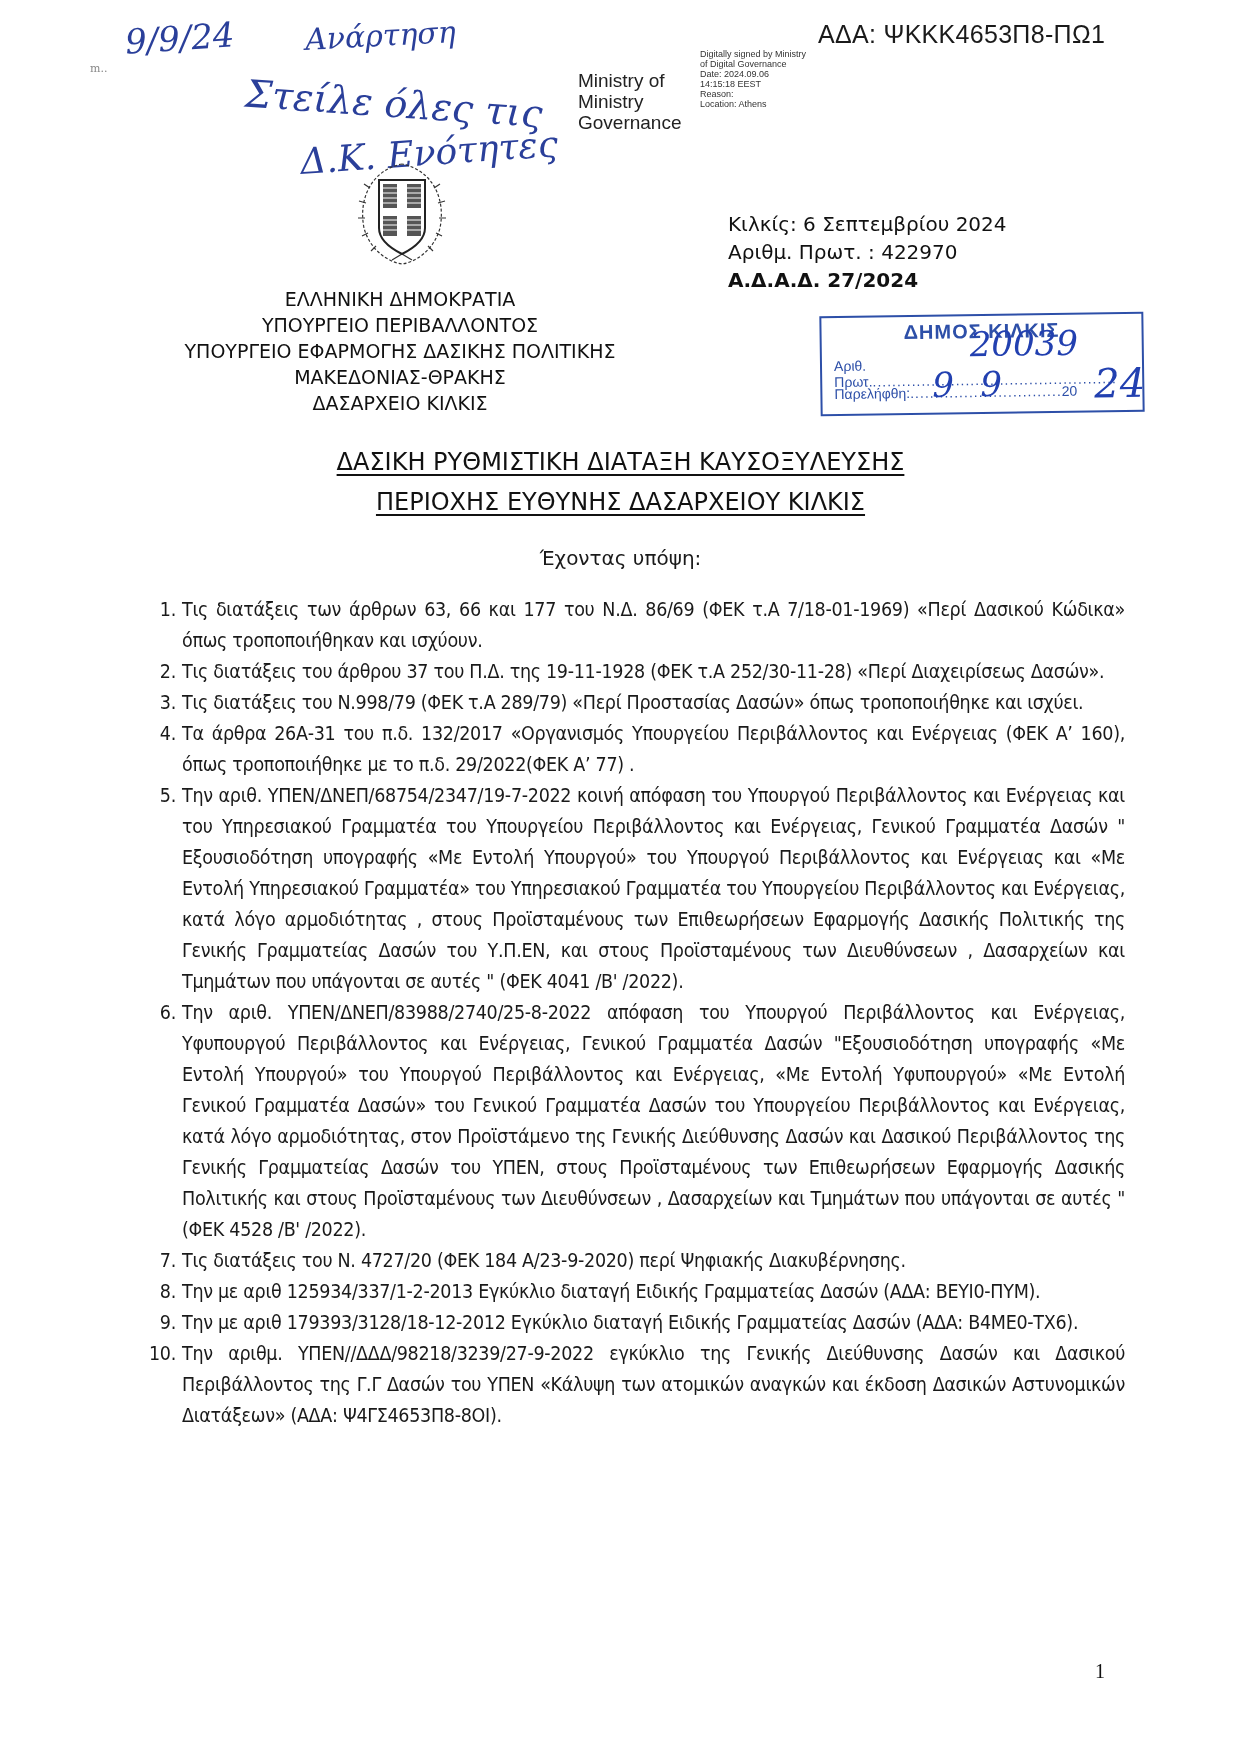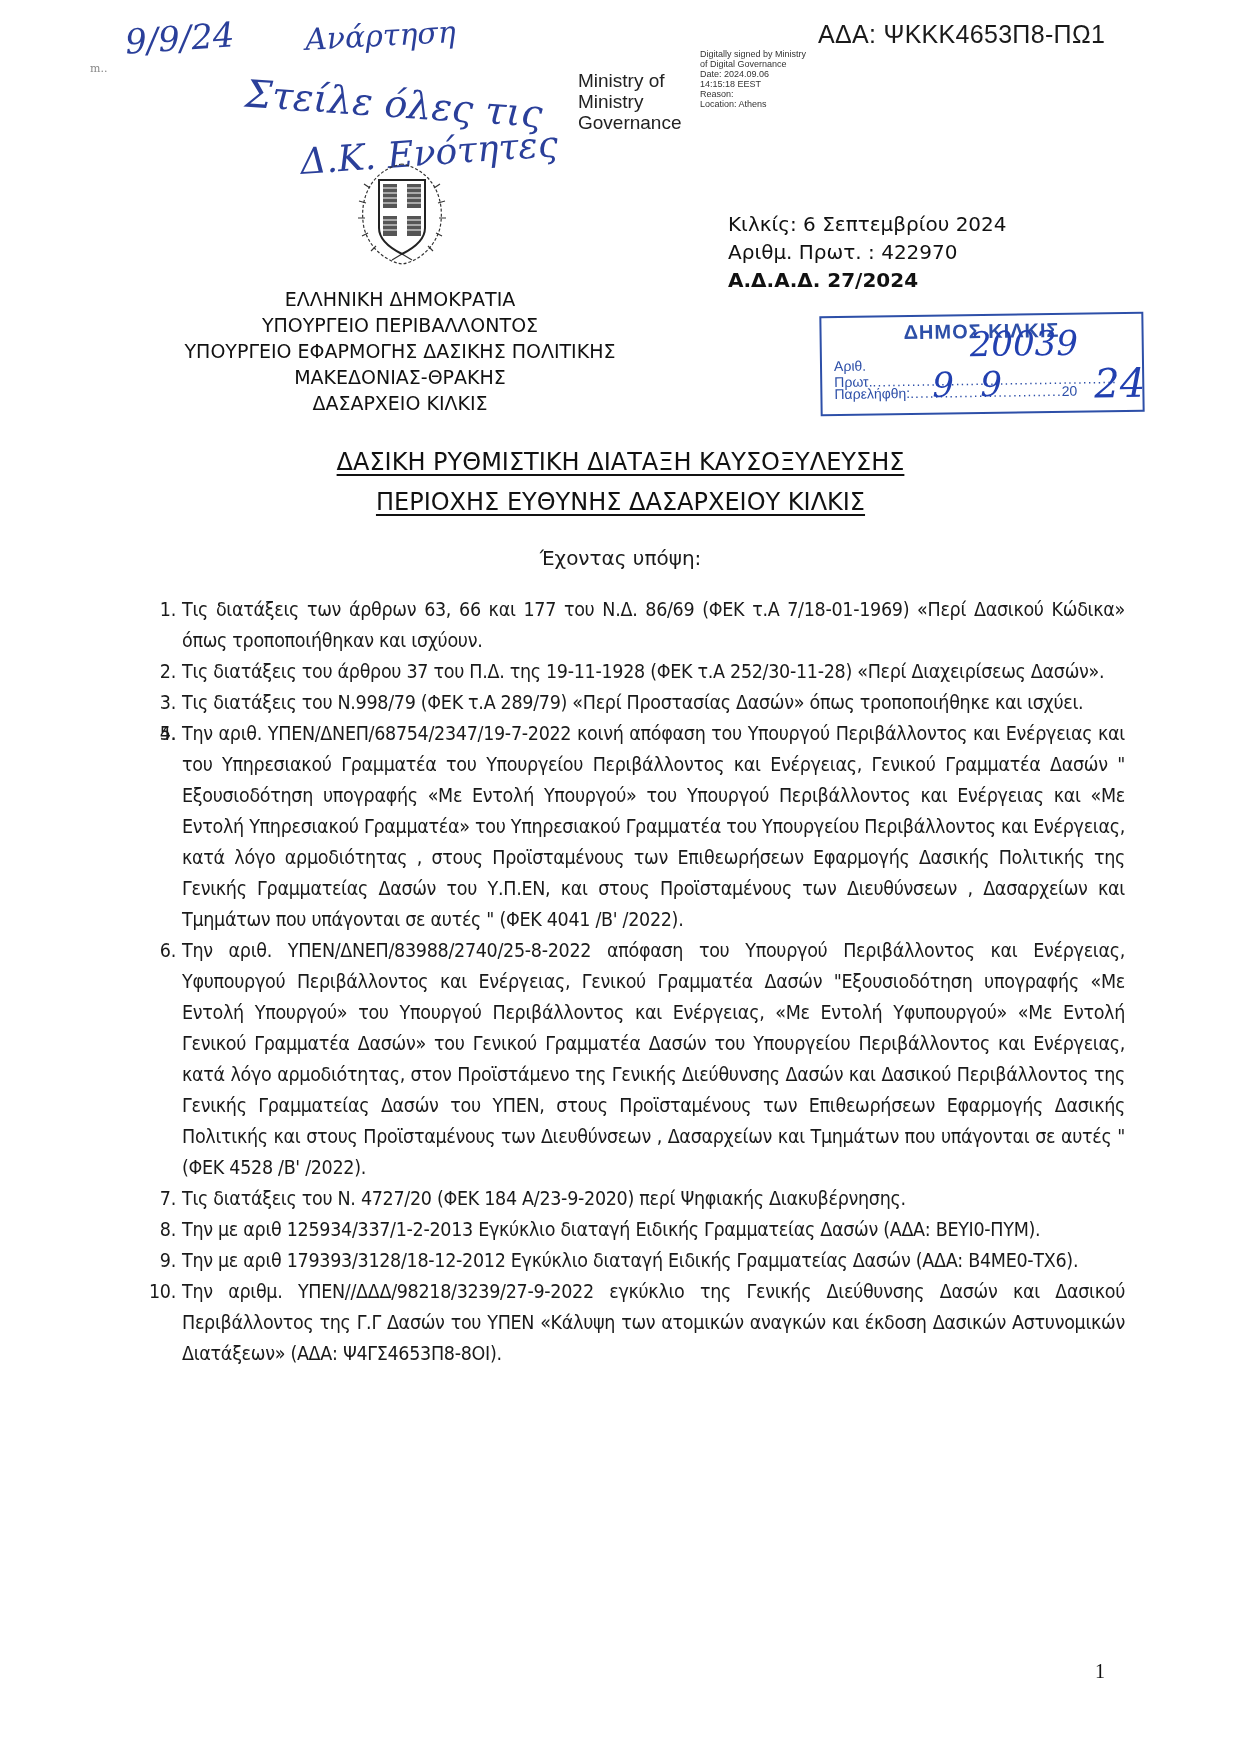--- a/index.html
+++ b/index.html
@@ -137,21 +137,21 @@
 </div>
 
 <div class="abs title title-1"><span>ΔΑΣΙΚΗ ΡΥΘΜΙΣΤΙΚΗ ΔΙΑΤΑΞΗ ΚΑΥΣΟΞΥΛΕΥΣΗΣ</span></div>
 <div class="abs title title-2"><span>ΠΕΡΙΟΧΗΣ ΕΥΘΥΝΗΣ ΔΑΣΑΡΧΕΙΟΥ ΚΙΛΚΙΣ</span></div>
 <div class="abs subtitle">Έχοντας υπόψη:</div>
 
 <ol class="abs list">
   <li><span class="num">1.</span><span>Τις διατάξεις των άρθρων 63, 66 και 177 του Ν.Δ. 86/69 (ΦΕΚ τ.Α 7/18-01-1969) «Περί Δασικού Κώδικα» όπως τροποποιήθηκαν και ισχύουν.</span></li>
   <li><span class="num">2.</span><span>Τις διατάξεις του άρθρου 37 του Π.Δ. της 19-11-1928 (ΦΕΚ τ.Α 252/30-11-28) «Περί Διαχειρίσεως Δασών».</span></li>
   <li><span class="num">3.</span><span>Τις διατάξεις του Ν.998/79 (ΦΕΚ τ.Α 289/79) «Περί Προστασίας Δασών» όπως τροποποιήθηκε και ισχύει.</span></li>
-  <li><span class="num">4.</span></li>
+  <li><span class="num">4.</span><span>Τα άρθρα 26Α-31 του π.δ. 132/2017 «Οργανισμός Υπουργείου Περιβάλλοντος και Ενέργειας (ΦΕΚ Α’ 160), όπως τροποποιήθηκε με το π.δ. 29/2022(ΦΕΚ Α’ 77) .</span></li>
   <li><span class="num">5.</span><span>Την αριθ. ΥΠΕΝ/ΔΝΕΠ/68754/2347/19-7-2022 κοινή απόφαση του Υπουργού Περιβάλλοντος και Ενέργειας και του Υπηρεσιακού Γραμματέα του Υπουργείου Περιβάλλοντος και Ενέργειας, Γενικού Γραμματέα Δασών " Εξουσιοδότηση υπογραφής «Με Εντολή Υπουργού» του Υπουργού Περιβάλλοντος και Ενέργειας και «Με Εντολή Υπηρεσιακού Γραμματέα» του Υπηρεσιακού Γραμματέα του Υπουργείου Περιβάλλοντος και Ενέργειας, κατά λόγο αρμοδιότητας , στους Προϊσταμένους των Επιθεωρήσεων Εφαρμογής Δασικής Πολιτικής της Γενικής Γραμματείας Δασών του Υ.Π.ΕΝ, και στους Προϊσταμένους των Διευθύνσεων , Δασαρχείων και Τμημάτων που υπάγονται σε αυτές " (ΦΕΚ 4041 /Β' /2022).</span></li>
   <li><span class="num">6.</span><span>Την αριθ. ΥΠΕΝ/ΔΝΕΠ/83988/2740/25-8-2022 απόφαση του Υπουργού Περιβάλλοντος και Ενέργειας, Υφυπουργού Περιβάλλοντος και Ενέργειας, Γενικού Γραμματέα Δασών "Εξουσιοδότηση υπογραφής «Με Εντολή Υπουργού» του Υπουργού Περιβάλλοντος και Ενέργειας, «Με Εντολή Υφυπουργού» «Με Εντολή Γενικού Γραμματέα Δασών» του Γενικού Γραμματέα Δασών του Υπουργείου Περιβάλλοντος και Ενέργειας, κατά λόγο αρμοδιότητας, στον Προϊστάμενο της Γενικής Διεύθυνσης Δασών και Δασικού Περιβάλλοντος της Γενικής Γραμματείας Δασών του ΥΠΕΝ, στους Προϊσταμένους των Επιθεωρήσεων Εφαρμογής Δασικής Πολιτικής και στους Προϊσταμένους των Διευθύνσεων , Δασαρχείων και Τμημάτων που υπάγονται σε αυτές " (ΦΕΚ 4528 /Β' /2022).</span></li>
   <li><span class="num">7.</span><span>Τις διατάξεις του Ν. 4727/20 (ΦΕΚ 184 Α/23-9-2020) περί Ψηφιακής Διακυβέρνησης.</span></li>
   <li><span class="num">8.</span><span>Την με αριθ 125934/337/1-2-2013 Εγκύκλιο διαταγή Ειδικής Γραμματείας Δασών (ΑΔΑ: ΒΕΥΙ0-ΠΥΜ).</span></li>
   <li><span class="num">9.</span><span>Την με αριθ 179393/3128/18-12-2012 Εγκύκλιο διαταγή Ειδικής Γραμματείας Δασών (ΑΔΑ: Β4ΜΕ0-ΤΧ6).</span></li>
   <li class="wide"><span class="num">10.</span><span>Την αριθμ. ΥΠΕΝ//ΔΔΔ/98218/3239/27-9-2022 εγκύκλιο της Γενικής Διεύθυνσης Δασών και Δασικού Περιβάλλοντος της Γ.Γ Δασών του ΥΠΕΝ «Κάλυψη των ατομικών αναγκών και έκδοση Δασικών Αστυνομικών Διατάξεων» (ΑΔΑ: Ψ4ΓΣ4653Π8-8ΟΙ).</span></li>
 </ol>
 
 <div class="abs page-num">1</div>
 

